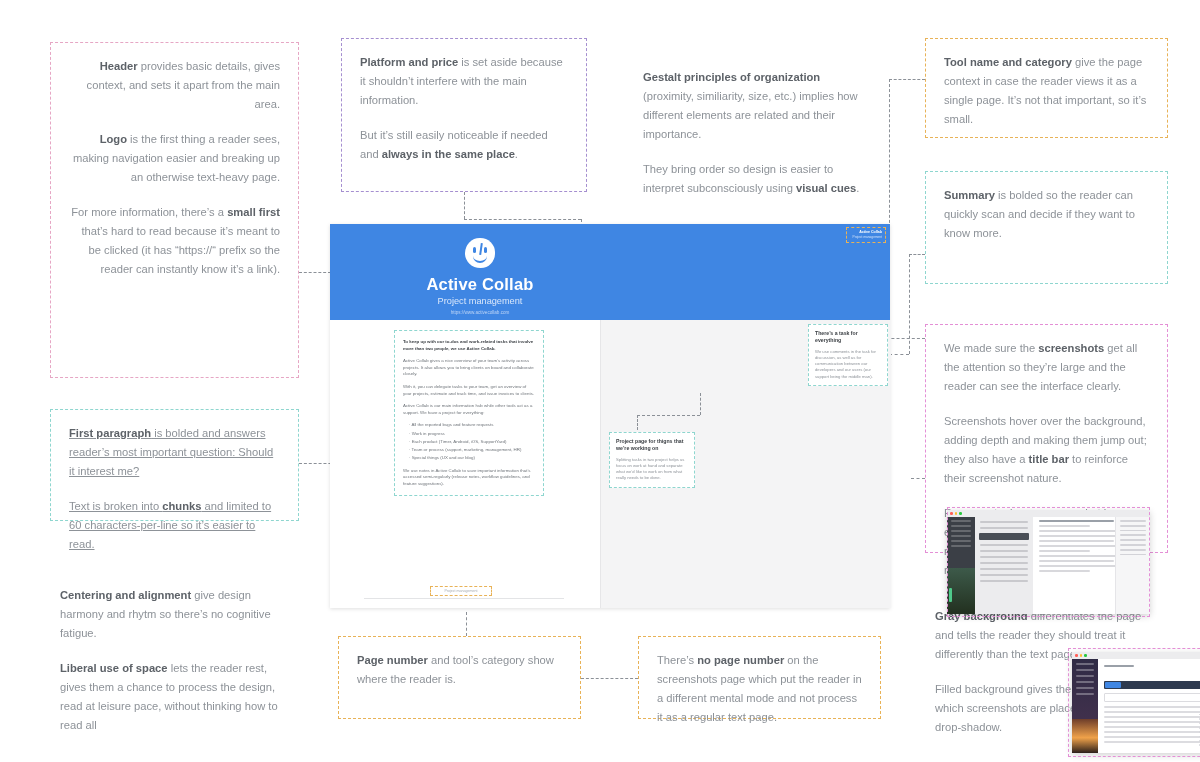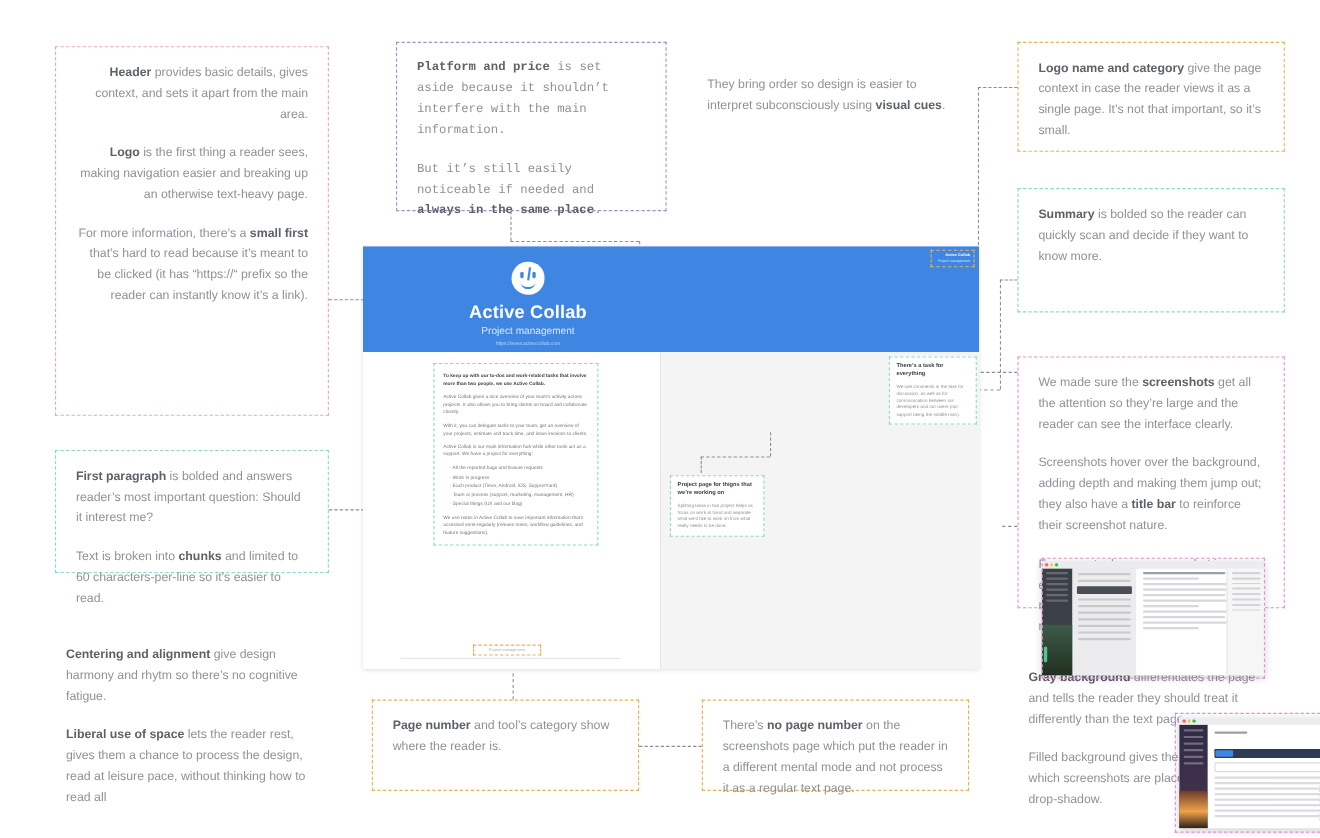--- a/index.html
+++ b/index.html
@@ -170,45 +170,46 @@
 
 <div class="stage">
 
   <div class="note c-pink" style="left:50px;top:42px;width:249px;height:336px;text-align:right;">
     <p><b>Header</b><span> provides basic details, gives context, and sets it apart from the main area.</span></p>
     <p><b>Logo</b><span> is the first thing a reader sees, making navigation easier and breaking up an otherwise text-heavy page.</span></p>
     <p><span>For more information, there’s a </span><b>small first</b><span> that’s hard to read because it’s meant to be clicked (it has “https://“ prefix so the reader can instantly know it’s a link).</span></p>
   </div>
   <div class="conn h k-pink" style="left:299px;top:272px;width:32px;"></div>
 
-  <div class="note c-teal" style="left:50px;top:409px;width:249px;height:112px;">
+  <div class="note c-teal" style="left:50px;top:409px;width:249px;height:112px;text-decoration:underline;">
     <p><b>First paragraph</b><span> is bolded and answers reader’s most important question: Should it interest me?</span></p>
     <p><span>Text is broken into </span><b>chunks</b><span> and limited to 60 characters-per-line so it’s easier to read.</span></p>
   </div>
   <div class="conn h k-teal" style="left:299px;top:463px;width:96px;"></div>
 
   <div class="note" style="left:50px;top:572px;width:249px;height:130px;border:none;padding:14px 10px;">
     <p><b>Centering and alignment</b><span> give design harmony and rhytm so there’s no cognitive fatigue.</span></p>
     <p><b>Liberal use of space</b><span> lets the reader rest, gives them a chance to process the design, read at leisure pace, without thinking how to read all</span></p>
   </div>
 
-  <div class="note c-purple" style="left:360px;top:38px;width:246px;height:154px;font-family:Liberation Mono, monospace;">
+  <div class="note c-purple" style="left:341px;top:38px;width:246px;height:154px;">
     <p><b>Platform and price</b><span> is set aside because it shouldn’t interfere with the main information.</span></p>
     <p><span>But it’s still easily noticeable if needed and </span><b>always in the same place</b><span>.</span></p>
   </div>
   <div class="conn v k-purple" style="left:464px;top:192px;height:27px;"></div>
   <div class="conn h k-purple" style="left:464px;top:219px;width:117px;"></div>
   <div class="conn v k-purple" style="left:581px;top:219px;height:29px;"></div>
 
   <div class="note" style="left:633px;top:56px;width:246px;height:120px;border:none;padding:12px 10px;">
+    <p><b>Gestalt principles of organization</b><span> (proximity, similiarity, size, etc.) implies how different elements are related and their importance.</span></p>
     <p><span>They bring order so design is easier to interpret subconsciously using </span><b>visual cues</b><span>.</span></p>
   </div>
 
   <div class="note c-orange" style="left:925px;top:38px;width:243px;height:100px;">
-    <p><b>Logo name and category</b><span> give the page context in case the reader views it as a single page. It’s not that important, so it’s small.</span></p>
+    <p><b>Tool name and category</b><span> give the page context in case the reader views it as a single page. It’s not that important, so it’s small.</span></p>
   </div>
   <div class="conn h k-orange" style="left:889px;top:79px;width:36px;"></div>
   <div class="conn v k-orange" style="left:889px;top:79px;height:159px;"></div>
   <div class="conn h k-orange" style="left:869px;top:238px;width:20px;"></div>
 
   <div class="note c-teal" style="left:925px;top:171px;width:243px;height:113px;">
     <p><b>Summary</b><span> is bolded so the reader can quickly scan and decide if they want to know more.</span></p>
   </div>
   <div class="conn h k-teal" style="left:909px;top:254px;width:16px;"></div>
   <div class="conn v k-teal" style="left:909px;top:254px;height:100px;"></div>

